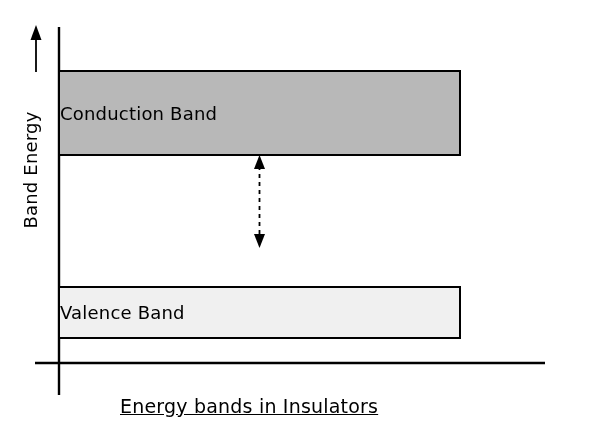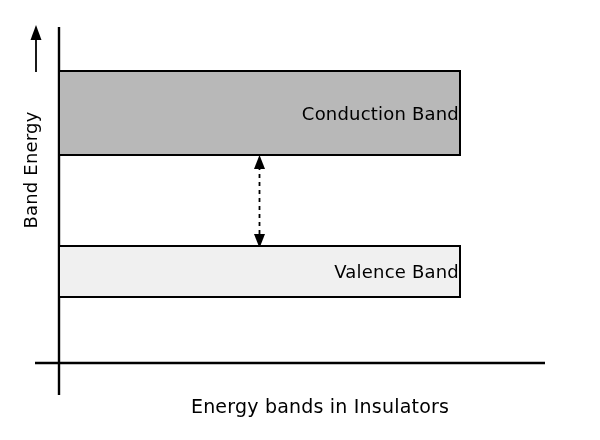--- a/index.html
+++ b/index.html
@@ -23,21 +23,21 @@
     width: 600px;
     height: 440px;
   }
   .band-box {
     position: absolute;
     left: 58px;
     width: 399px;
     border: 2px solid #000000;
     display: flex;
     align-items: center;
-    justify-content: flex-end;
+    justify-content: flex-start;
   }
   .band-box.conduction {
     top: 70px;
     height: 82px;
   }
   .band-box.valence {
     top: 245px;
     height: 49px;
   }
   .band-label {
@@ -63,24 +63,25 @@
     top: 179px;
     font-size: 18px;
     line-height: 24px;
     white-space: pre-line;
   }
   .caption {
     position: absolute;
     left: 120px;
     top: 395px;
     width: 400px;
-    text-align: center;
+    text-align: left;
     font-size: 19px;
     letter-spacing: 0.2px;
     white-space: nowrap;
+    text-decoration: underline;
   }
 </style>
 </head>
 <body>
 
 <div class="canvas">
 
   <svg class="axes-svg" viewBox="0 0 600 440" xmlns="http://www.w3.org/2000/svg">
 
     <line x1="59" y1="27" x2="59" y2="395" stroke="#000000" stroke-width="2.4"></line>
@@ -98,20 +99,20 @@
       <polygon points="259.5,248 254,234 265,234" fill="#000000"></polygon>
     </g>
   </svg>
 
   <div class="y-axis-label">Band Energy</div>
 
   <div class="band-box conduction" style="background-color: rgb(184, 184, 184);">
     <span class="band-label">Conduction Band</span>
   </div>
 
-  <div class="band-box valence" style="background-color: rgb(240, 240, 240);">
+  <div class="band-box valence" style="background-color: rgb(240, 240, 240); margin-top: 41px;">
     <span class="band-label">Valence Band</span>
   </div>
 
 
   <div class="caption">Energy bands in Insulators</div>
 
 </div>
 
 </body></html>

